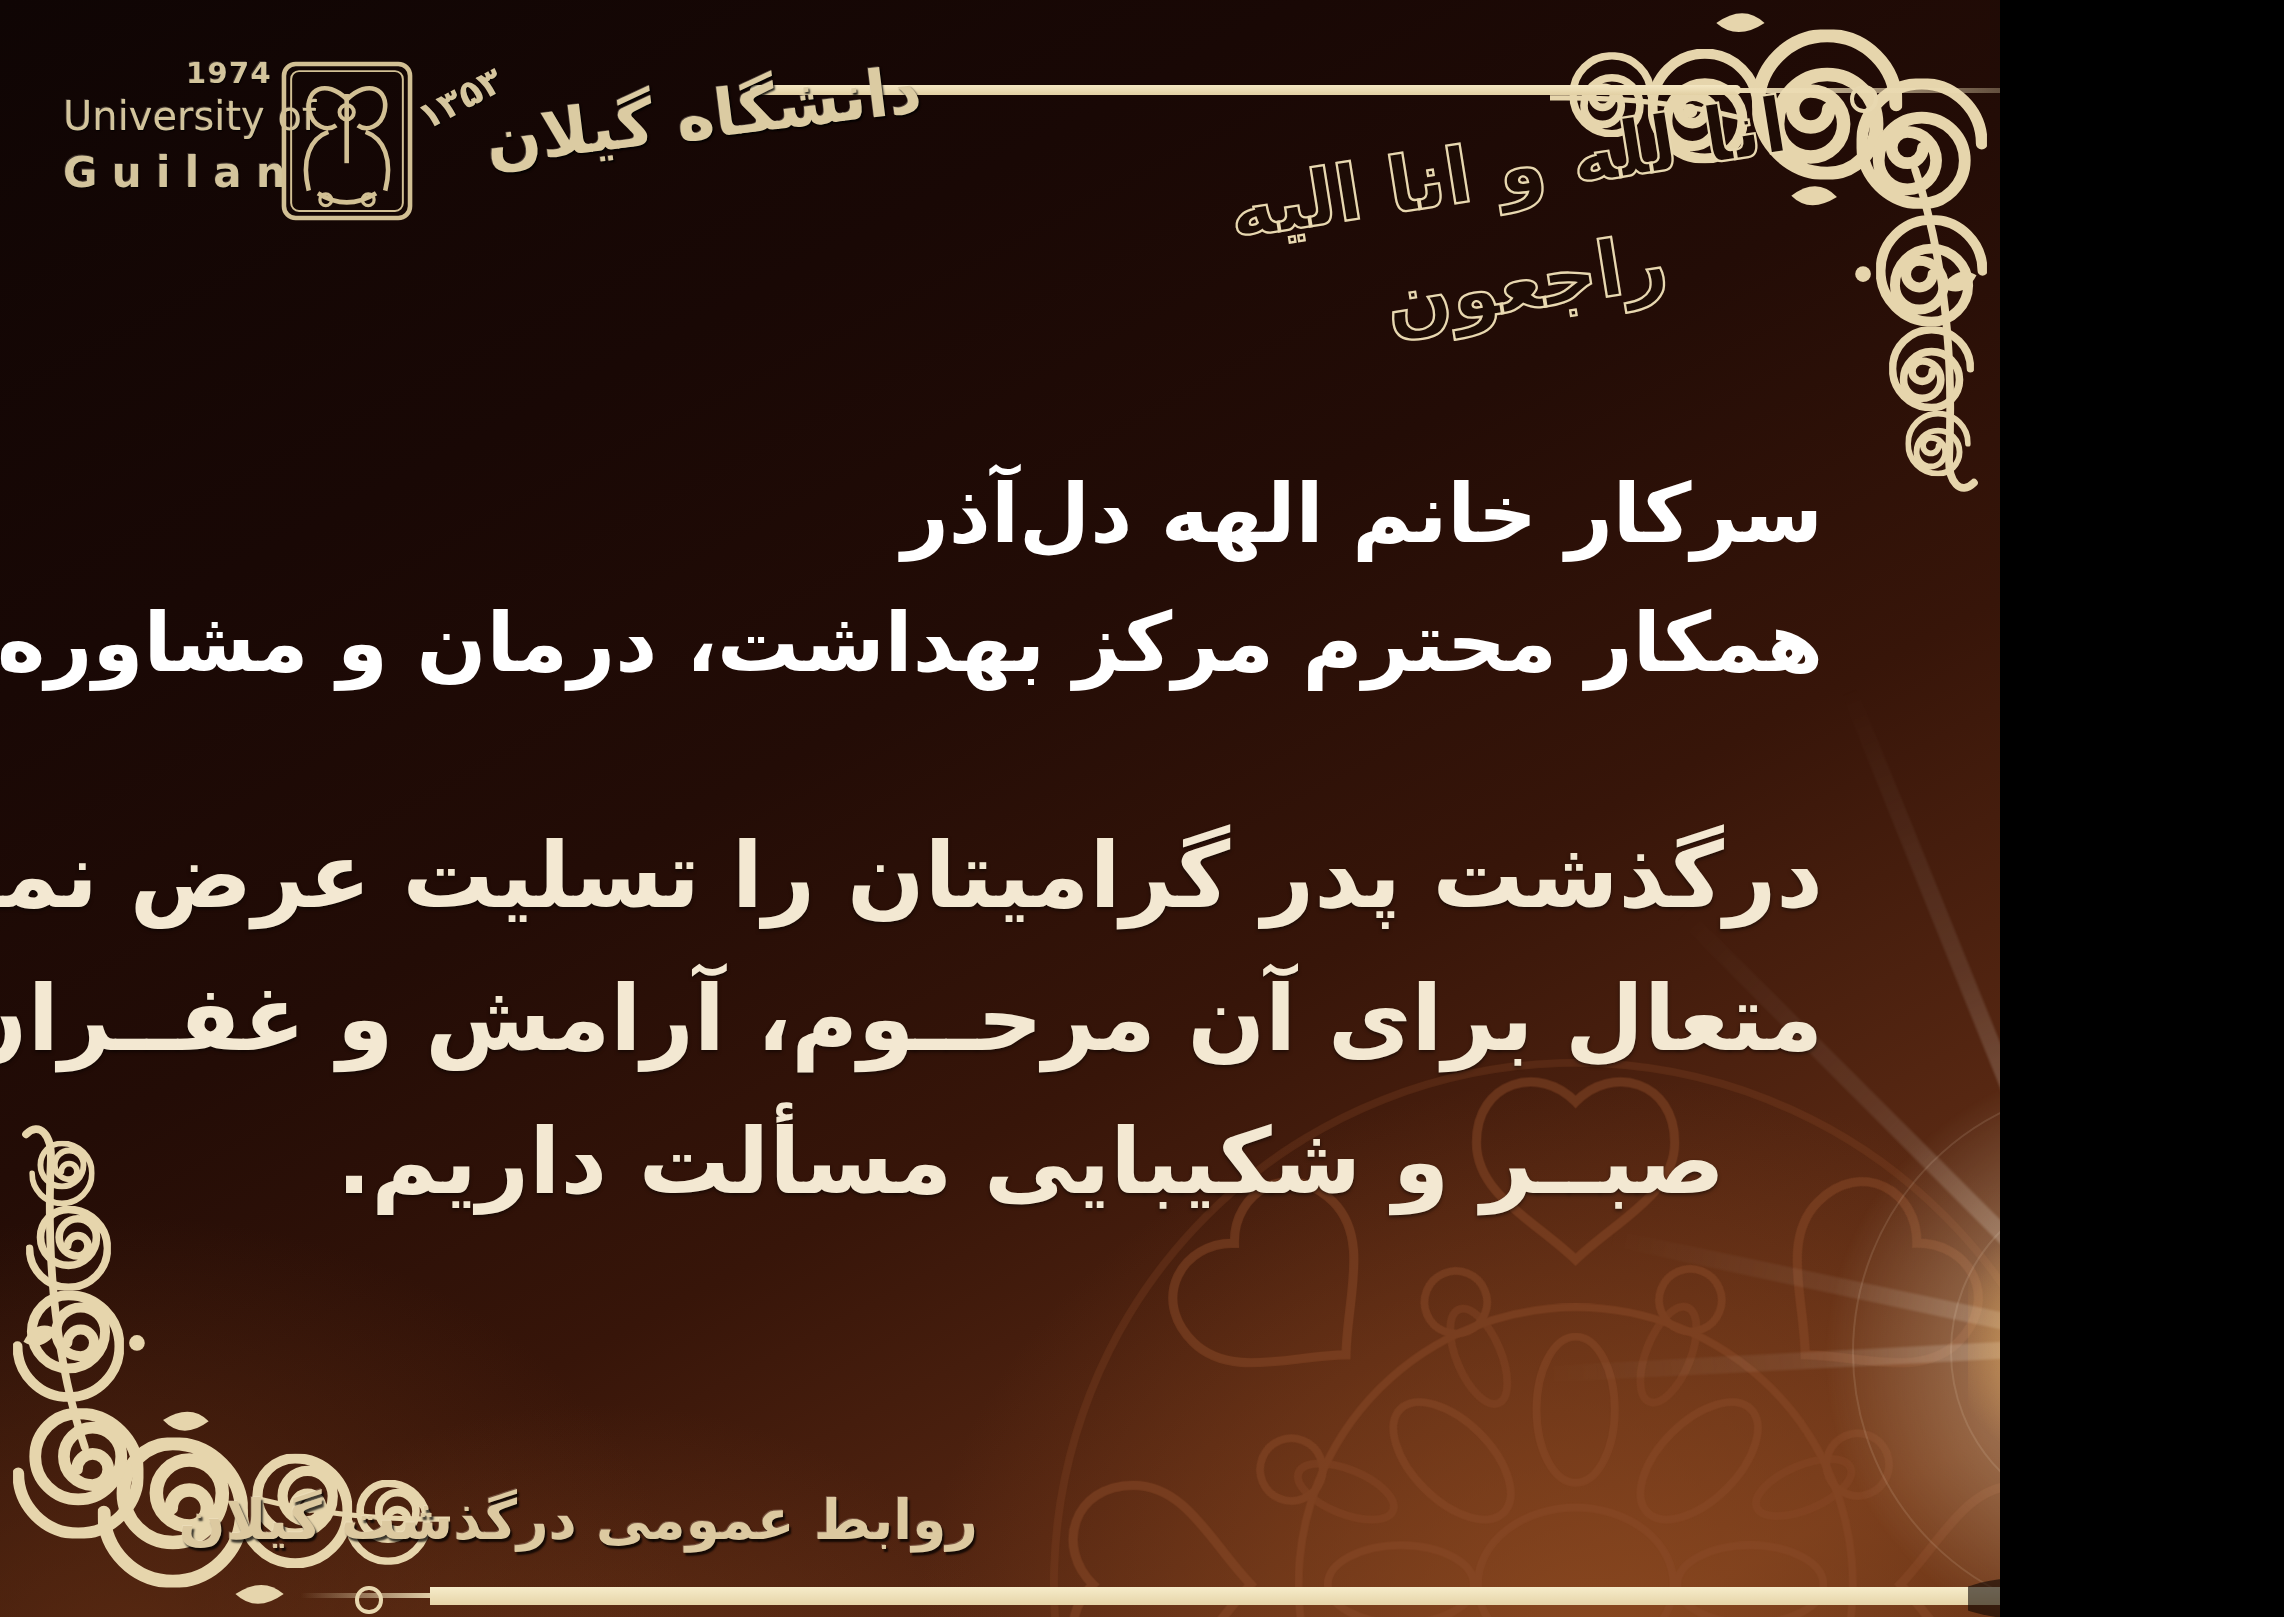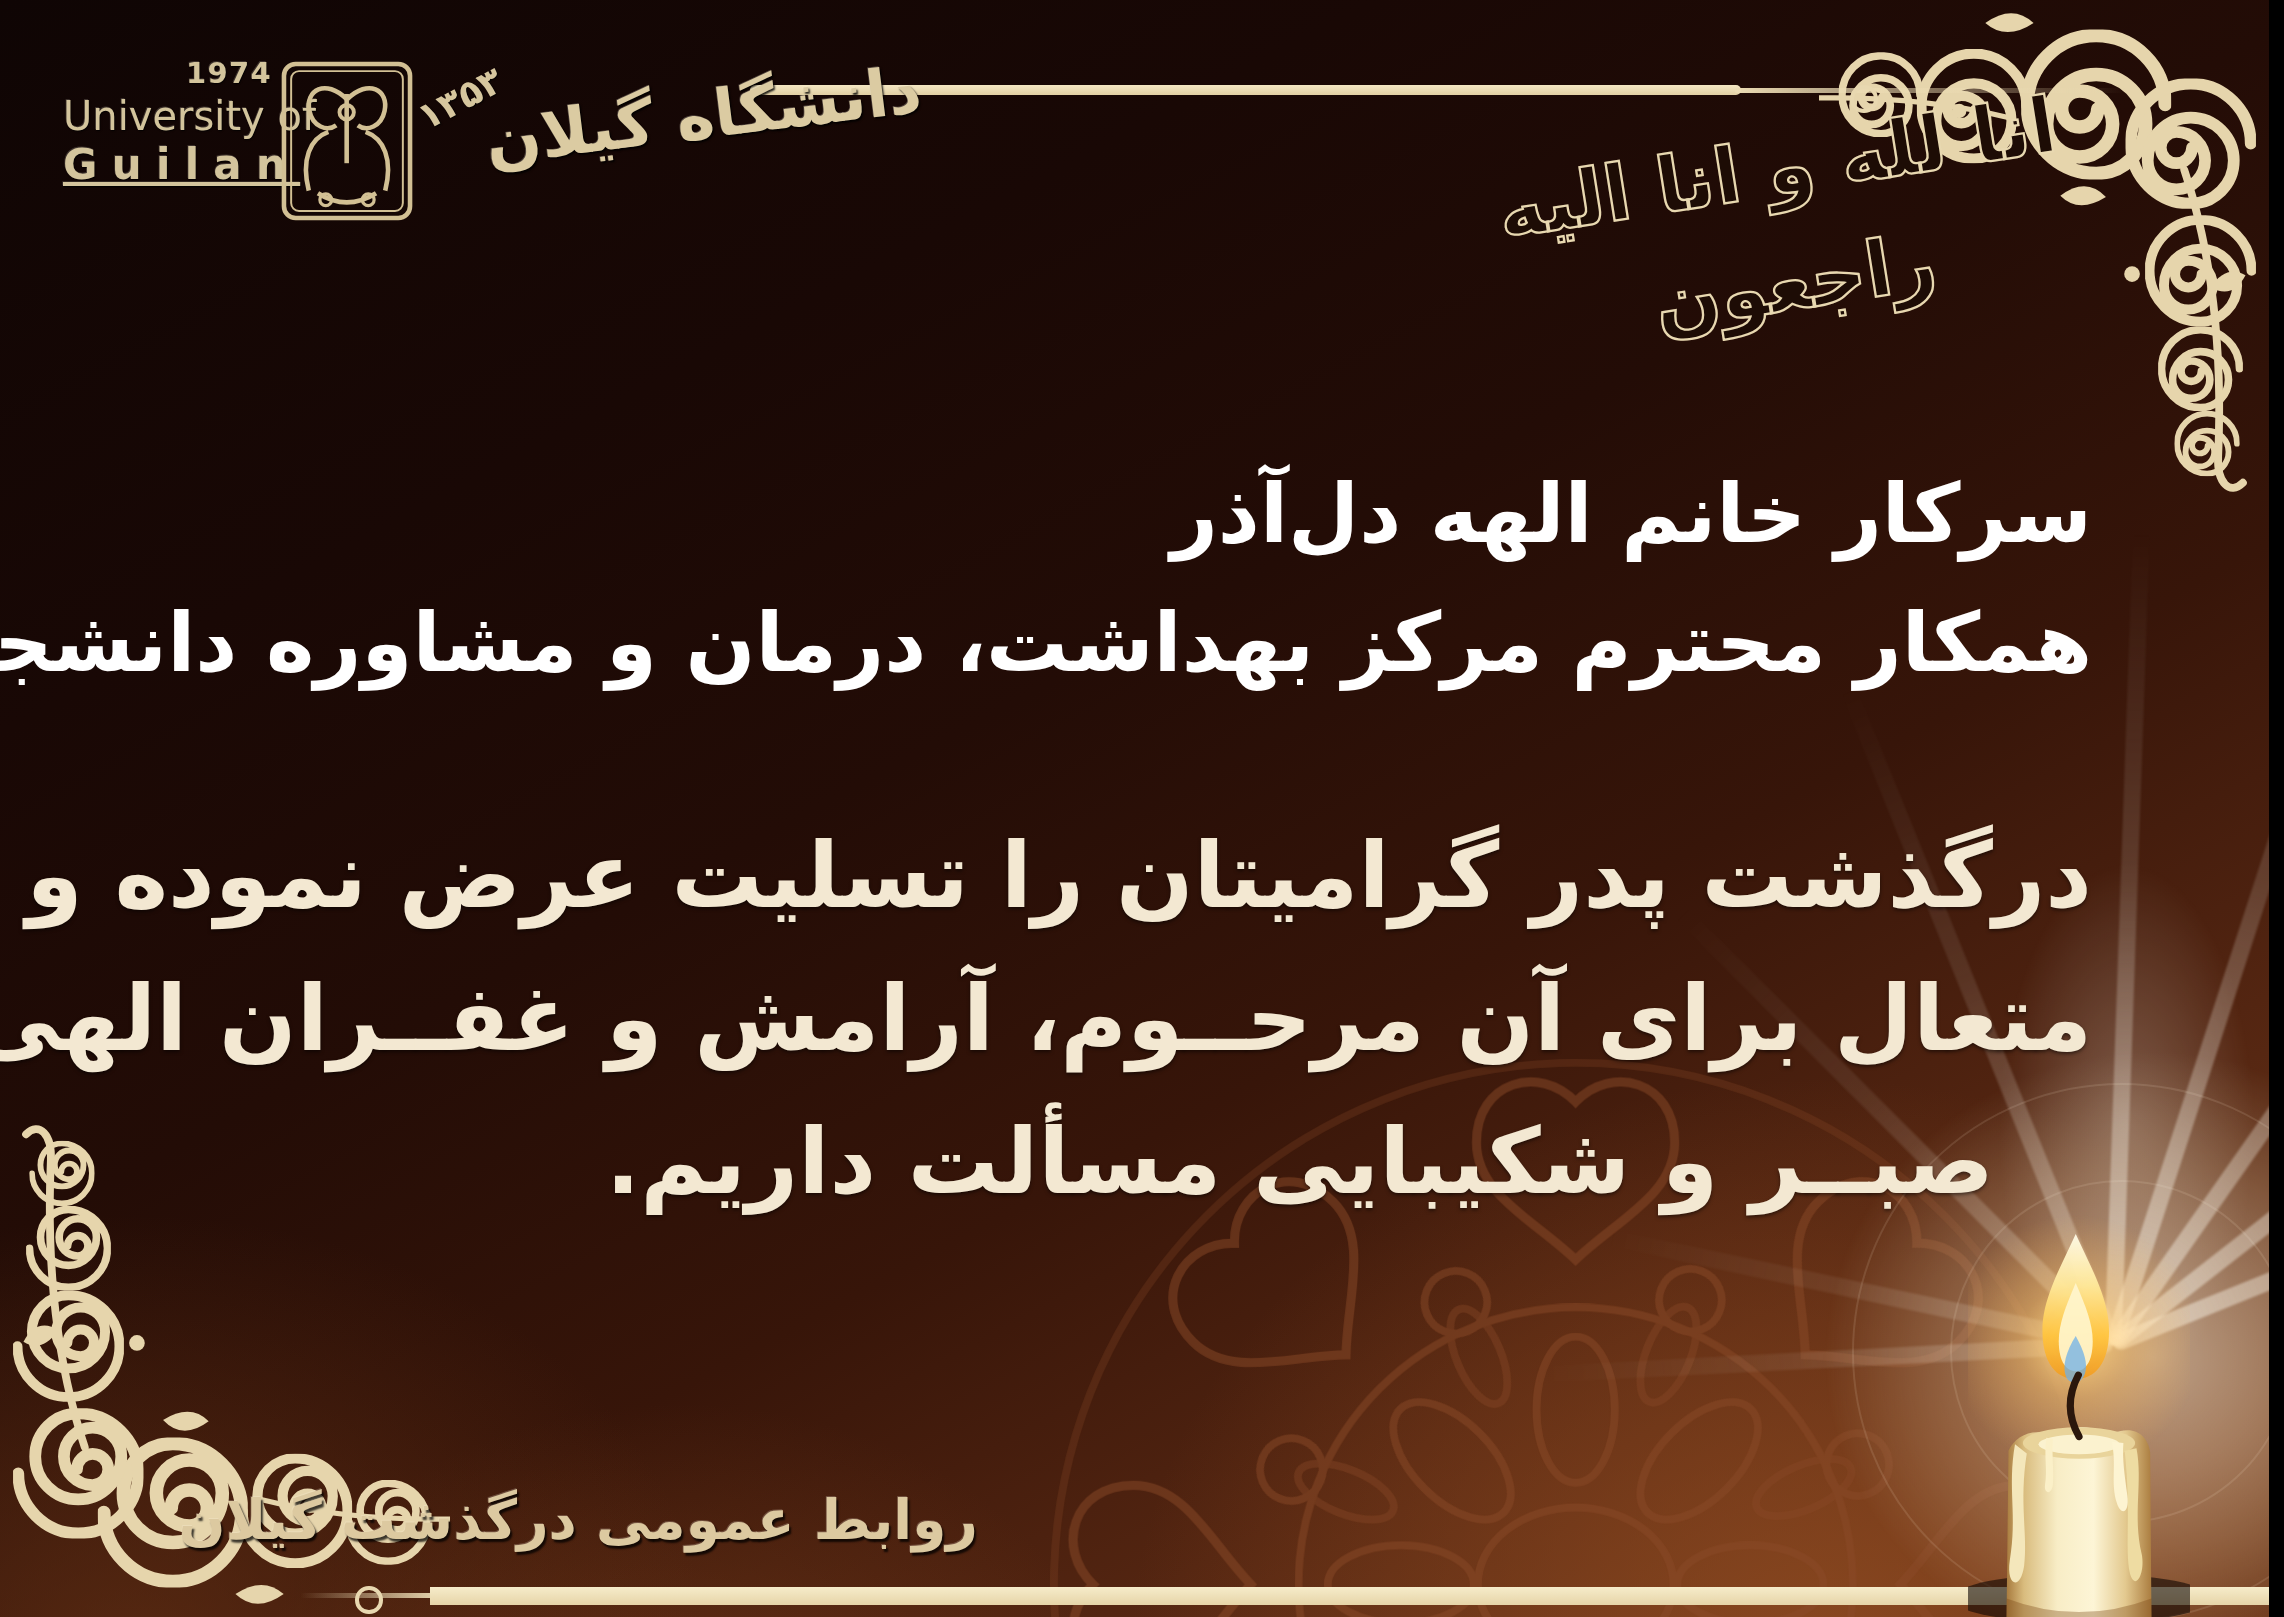--- a/index.html
+++ b/index.html
@@ -1,17 +1,17 @@
 <!DOCTYPE html>
 <html lang="fa" style="font-size:10.4px"><head>
 <meta charset="utf-8">
 <style>
   html,body { margin:0; padding:0; background:#000; }
   .canvas {
-    position:relative; width:2269px; height:1617px; overflow:hidden;
+    position:relative; width:2000px; height:1617px; overflow:hidden;
     font-family:"DejaVu Sans", sans-serif;
     background:
       radial-gradient(978px 815px at 80% 102%, rgba(145,76,33,0.78), rgba(0,0,0,0) 70%),
       radial-gradient(815px 620px at 6% 102%, rgba(112,56,24,0.55), rgba(0,0,0,0) 70%),
       radial-gradient(587px 457px at 30% 108%, rgba(128,66,28,0.45), rgba(0,0,0,0) 75%),
       linear-gradient(152deg, #0f0504 0%, #190805 26%, #230c06 44%, #371509 62%, #532511 78%, #6b3519 93%, #5e2d14 100%);
   }
   .abs { position:absolute; }
 
   
@@ -32,21 +32,21 @@
     background: linear-gradient(180deg,#f6ecca,#e6d4a8); }
   .bot-needle { left:300px;  top:1593px; width:143px;  height:5.2px; border-radius:2.6px;
     background: linear-gradient(270deg,#eedeb6, rgba(238,222,182,0)); }
   .ring { width:19.6px; height:19.6px; border:4.6px solid #e8d8b0; border-radius:50%; background:transparent; }
 
   
   .logo-en { left:63px; top:56px; width:209px; text-align:right; color:#d3c49c;
     text-shadow: 0.7px 1.3px 1.3px rgba(0,0,0,0.8), -0.7px -0.7px 0 rgba(255,248,226,0.18); }
   .logo-en .yr  { font-size:29px; font-weight:bold; letter-spacing:1.3px; }
   .logo-en .l1  { font-size:40px; margin-top:2.6px; white-space:nowrap; }
-  .logo-en .l2  { font-size:42px; font-weight:bold; letter-spacing:14.3px; margin-top:1px; white-space:nowrap;text-decoration:underline; }
+  .logo-en .l2  { font-size:42px; font-weight:bold; letter-spacing:14.3px; margin-top:9px; white-space:nowrap; }
   .year-fa { left:415px; top:77px; font-size:37px; font-weight:bold; color:#d6c69e;
     transform:rotate(-28deg); text-shadow:0.7px 1.3px 1.3px rgba(0,0,0,0.8); }
   .logo-fa { left:484px; top:78px; font-size:65px; font-weight:bold; color:#dbcba2;
     transform:rotate(-7deg); white-space:nowrap;
     text-shadow: 1.3px 2px 2px rgba(0,0,0,0.85), -0.7px -0.7px 0 rgba(255,250,230,0.25); }
 
   
   .calligraphy { right:196px; top:110px; width:574px; text-align:center; direction:rtl;
     font-size:77px; font-weight:bold; line-height:1.5; letter-spacing:1.3px;
     color:#1d0c05; -webkit-text-stroke:2.3px #e8d8b0;

